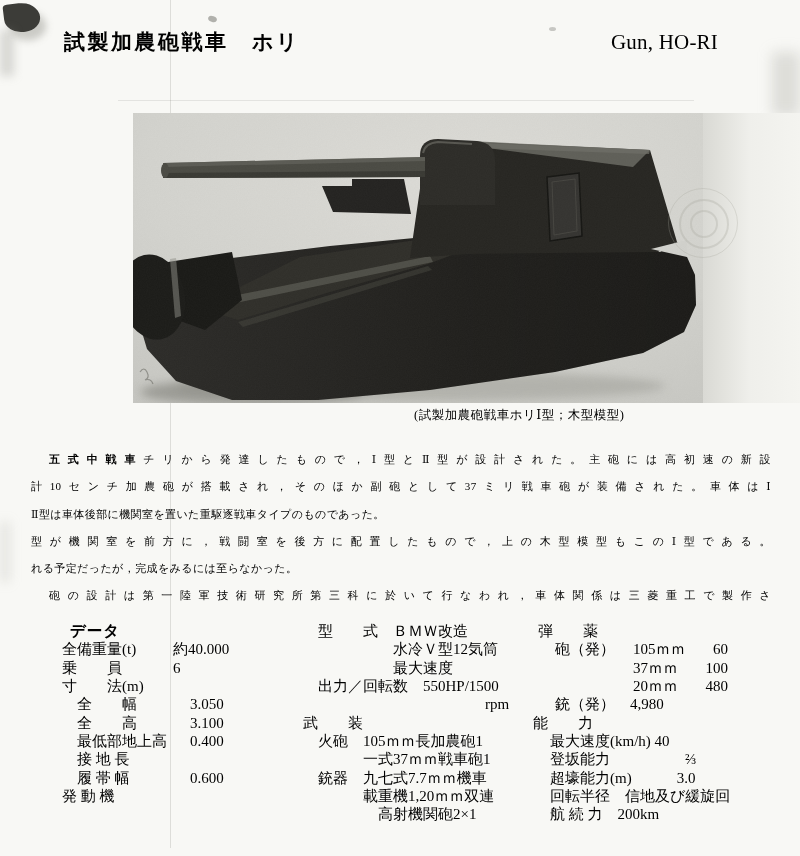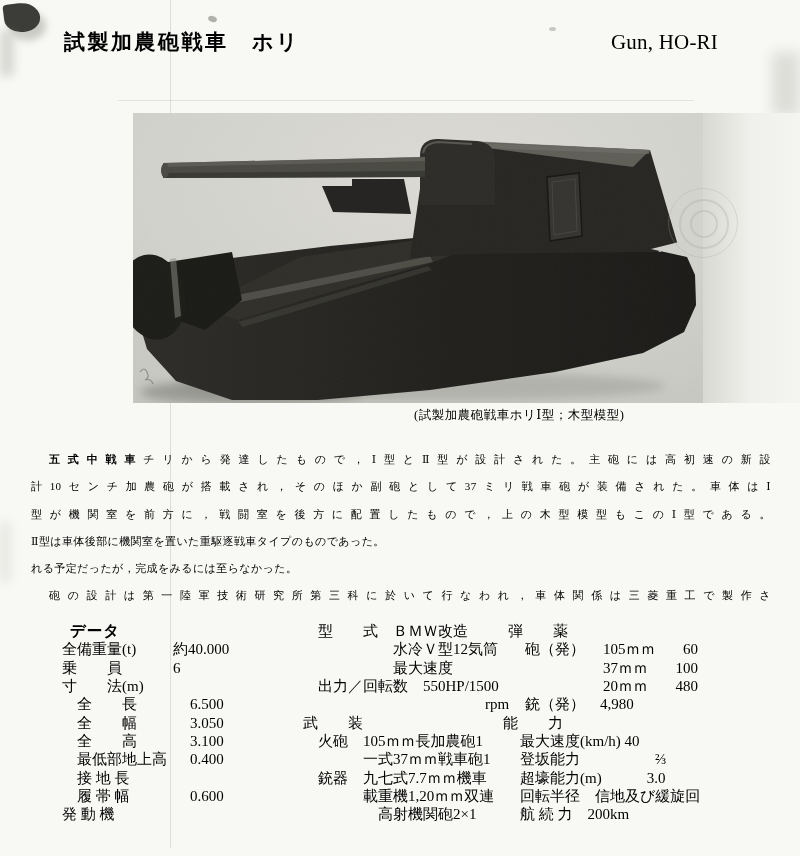--- a/index.html
+++ b/index.html
@@ -56,21 +56,21 @@
   .article{position:absolute;left:31px;top:446px;width:740px;
     font-size:11px;letter-spacing:.4px;}
   .bline{height:27.3px;line-height:27.3px;white-space:nowrap;}
   .just{text-align:justify;text-align-last:justify;white-space:normal;}
   .indent{text-indent:18px;}
   .b{font-weight:bold;}
   
   .speccol{position:absolute;top:622px;font-size:15px;}
   .col-left{left:62px;width:240px;}
   .col-mid{left:303px;width:232px;}
-  .col-right{left:503px;width:255px;font-family:Liberation Serif, serif;}
+  .col-right{left:533px;width:255px;font-family:Liberation Serif, serif;}
   .srow{height:18.35px;line-height:18.35px;white-space:pre;}
   .shead{font-family:"DejaVu Sans","Liberation Sans",sans-serif;
     font-weight:bold;font-size:15.5px;padding-left:8px;letter-spacing:1px;}
   .slbl{display:inline-block;width:111px;box-sizing:border-box;vertical-align:top;}
   .ind .slbl{padding-left:15px;}
   .ind .sval{padding-left:17px;}
   .pad5{padding-left:5px;} .pad17{padding-left:17px;} .pad22{padding-left:22px;}
   .rpmline{padding-left:182px;}
   .arow{display:flex;}
   .albl{display:inline-block;width:100px;padding-left:22px;box-sizing:border-box;}
@@ -168,32 +168,31 @@
   <div class="rings">
     <div class="ring-a"></div>
       <div class="ring-b"></div>
       <div class="ring-c"></div>
   </div>
   <div class="caption">(試製加農砲戦車ホリⅠ型；木型模型)</div>
 
   <section class="article">
     <div class="bline just indent"><span class="b">五式中戦車</span><span>チリから発達したもので，Ⅰ型とⅡ型が設計された。主砲には高初速の新設</span></div>
     <div class="bline just">計10センチ加農砲が搭載され，そのほか副砲として37ミリ戦車砲が装備された。車体はⅠ</div>
+    <div class="bline">Ⅱ型は車体後部に機関室を置いた重駆逐戦車タイプのものであった。</div>
     <div class="bline just">型が機関室を前方に，戦闘室を後方に配置したもので，上の木型模型もこのⅠ型である。</div>
-    <div class="bline">Ⅱ型は車体後部に機関室を置いた重駆逐戦車タイプのものであった。</div>
     <div class="bline">れる予定だったが，完成をみるには至らなかった。</div>
     <div class="bline just indent">砲の設計は第一陸軍技術研究所第三科に於いて行なわれ，車体関係は三菱重工で製作さ</div>
   </section>
 
   <div class="speccol col-left">
     <div class="srow shead">データ</div>
     <div class="srow"><span class="slbl">全備重量(t)</span><span class="sval">約40.000</span></div>
     <div class="srow"><span class="slbl">乗　　員</span><span class="sval">6</span></div>
     <div class="srow"><span class="slbl">寸　　法(m)</span><span class="sval"></span></div>
-    <div class="srow ind"><span class="slbl">全　　長</span><span class="sval">6.500</span></div>
     <div class="srow ind"><span class="slbl">全　　幅</span><span class="sval">3.050</span></div>
     <div class="srow ind"><span class="slbl">全　　高</span><span class="sval">3.100</span></div>
     <div class="srow ind"><span class="slbl">最低部地上高</span><span class="sval">0.400</span></div>
     <div class="srow ind"><span class="slbl">接 地 長</span><span class="sval"></span></div>
     <div class="srow ind"><span class="slbl">履 帯 幅</span><span class="sval">0.600</span></div>
     <div class="srow"><span class="slbl">発 動 機</span><span class="sval"></span></div>
   </div>
 
   <div class="speccol col-mid">
     <div class="srow">　型　　式　ＢＭＷ改造</div>

